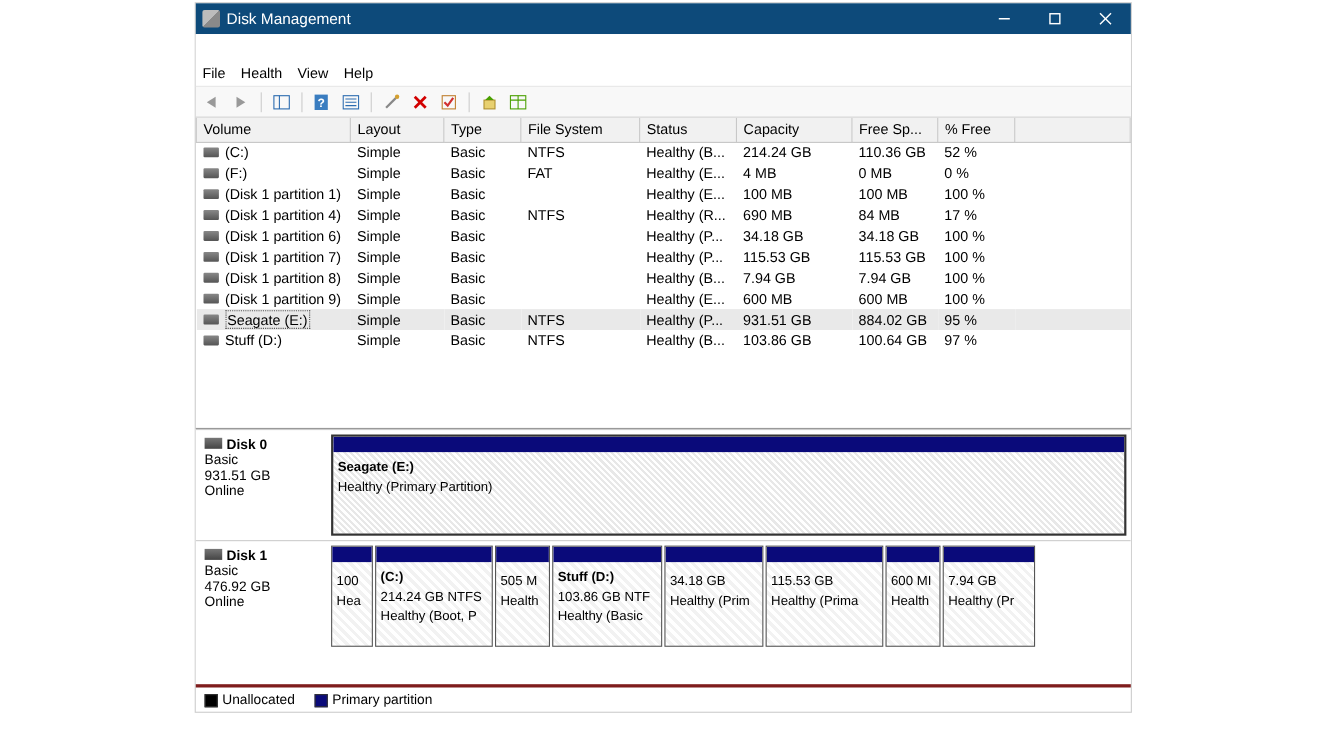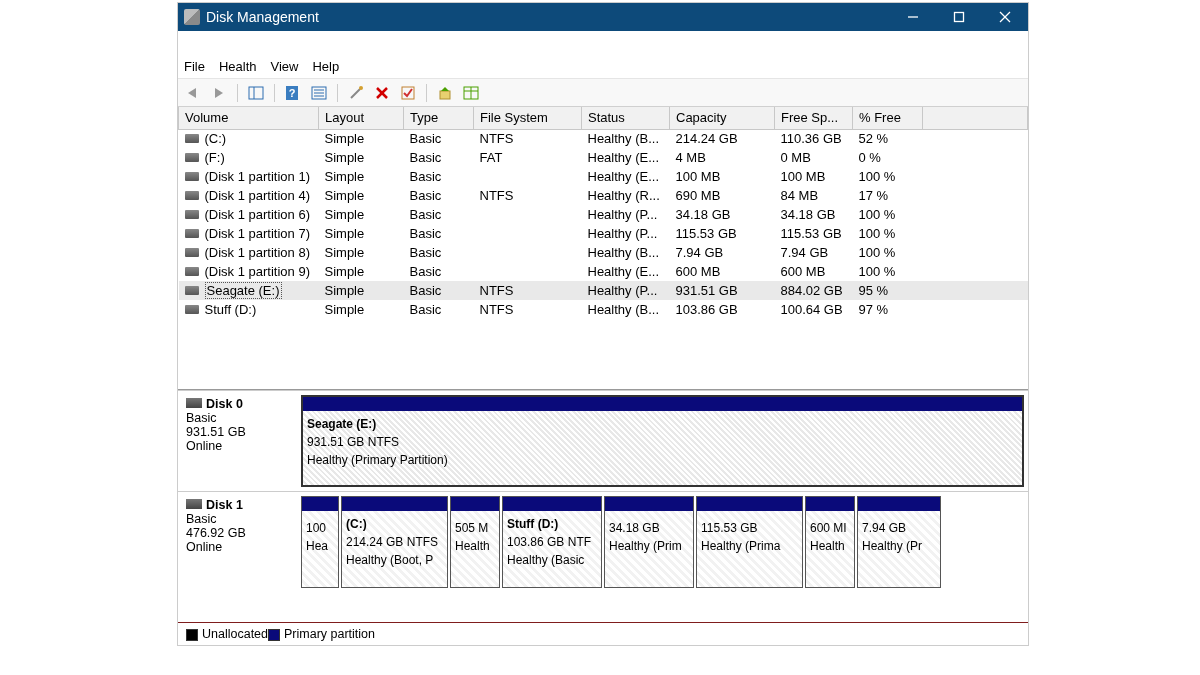--- a/index.html
+++ b/index.html
@@ -152,24 +152,25 @@
       padding: 2px 4px;
       white-space: nowrap;
       overflow: hidden;
     }
     .part-block .ptitle { font-weight: bold; }
     .part-block.selected-part {
       border: 2px solid #333;
       background: repeating-linear-gradient(45deg,#fff,#fff 2px,#e8e8e8 2px,#e8e8e8 4px);
     }
     .legend {
-      border-top: 1px solid #7f1d1d;
+      border-top: 3px solid #7f1d1d;
       padding: 4px 8px;
       font-size: 12.5px;
       display: flex;
+      gap: 18px;
       align-items: flex-start;
     }
     .legend .sw {
       display: inline-block;
       width: 12px; height: 12px;
       vertical-align: middle;
       margin-right: 4px;
       border: 1px solid #333;
     }
     .sw.black { background: #000; }
@@ -435,21 +436,20 @@
         <div class="disk-header">
           <div><span class="dicon"></span><span class="dname">Disk 0</span></div>
           <div>Basic</div>
           <div>931.51 GB</div>
           <div>Online</div>
         </div>
         <div class="part-container">
           <div class="part-block selected-part" style="flex: 1 1 0%; height: 92px;">
             <div class="cap"></div>
             <div class="ptxt ptitle">Seagate  (E:)</div>
-            <div class="ptxt">931.51 GB NTFS</div>
             <div class="ptxt">Healthy (Primary Partition)</div>
           </div>
         </div>
       </div>
       <div class="disk-row">
         <div class="disk-header">
           <div><span class="dicon"></span><span class="dname">Disk 1</span></div>
           <div>Basic</div>
           <div>476.92 GB</div>
           <div>Online</div>

